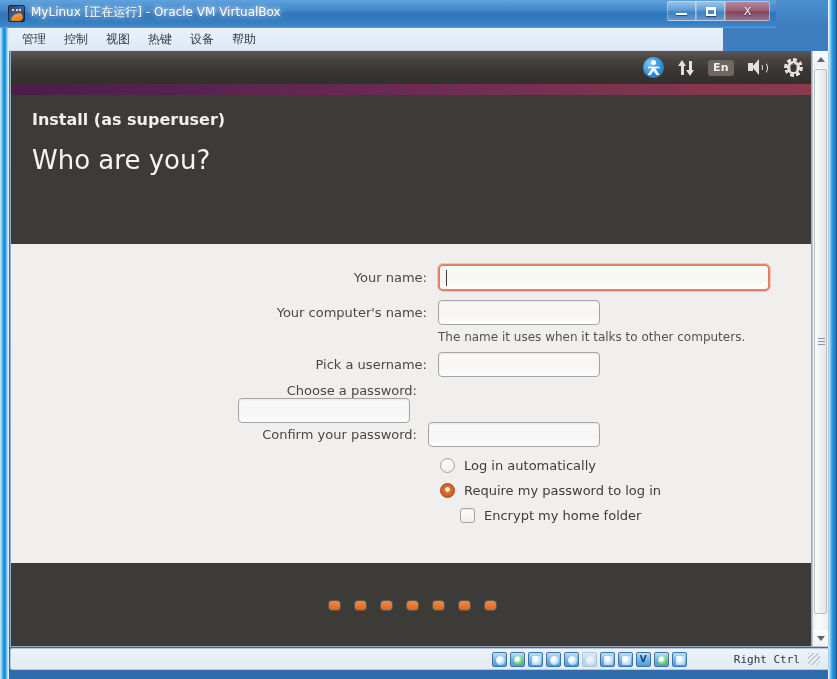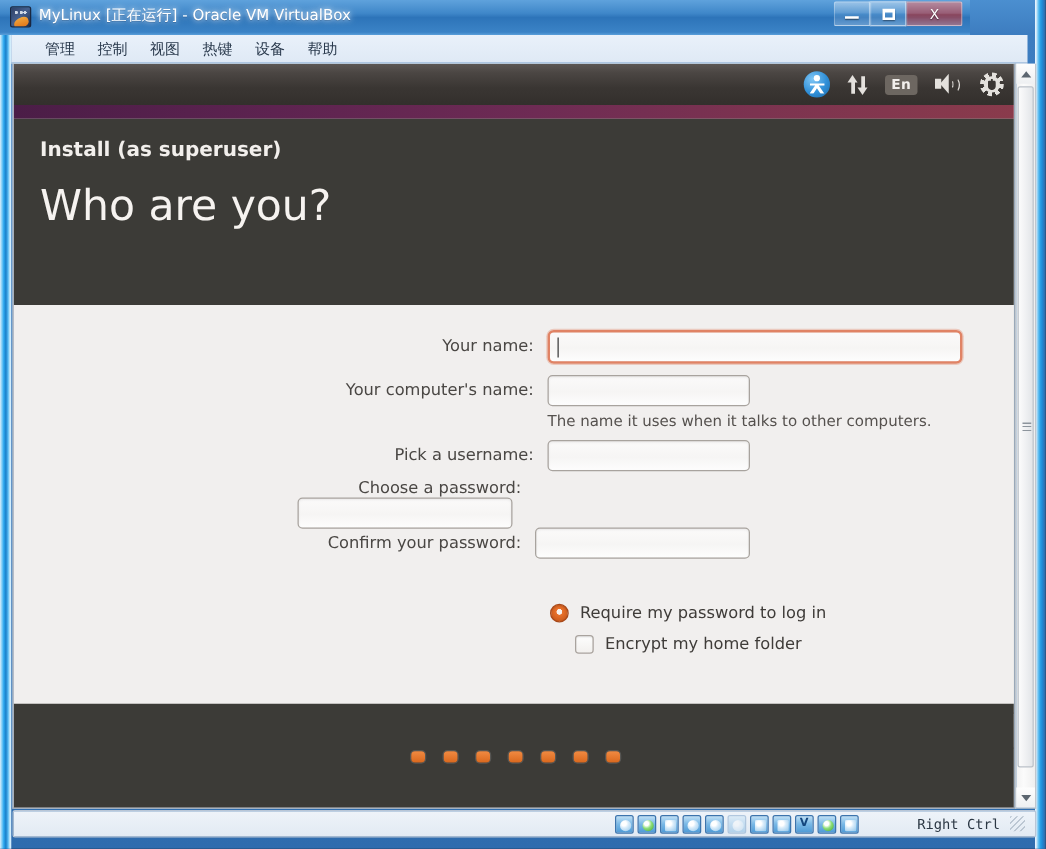--- a/index.html
+++ b/index.html
@@ -81,23 +81,23 @@
       rgba(255,120,110,.55) 0%, rgba(226,60,50,.55) 48%,
       rgba(190,30,25,.6) 54%, rgba(240,110,100,.5) 100%);
   }
   .wbtn .mn { display:block; width:11px; height:2px; background:#fff; margin-top:6px;
               box-shadow: 0 1px 1px rgba(0,0,0,.45); }
   .wbtn .mx { display:block; width:10px; height:9px; border:2px solid #fff;
               border-top-width:3px; box-shadow: 0 1px 1px rgba(0,0,0,.45); }
 
   
   #menubar {
-    position: absolute; left: 9px; top: 28px; width: 813px; height: 23px;
+    position: absolute; left: 9px; top: 28px; width: 714px; height: 23px;
     background: linear-gradient(to bottom, #e9f1fa 0%, #dfe9f5 100%);
-    display: flex; align-items: center; padding-left: 18px;
+    display: flex; align-items: center; padding-left: 4px;
     border-bottom: 1px solid #cdd9e8;
   }
   .menu-item {
     font-size: 12px; color: #2a3a4d; padding: 2px 9px; cursor: default;
     font-family: "DejaVu Sans", sans-serif;
   }
 
   
   #vm-viewport {
     position: absolute; left: 10px; top: 51px; width: 802px; height: 596px;
@@ -187,21 +187,21 @@
   #inst-header {
     position: absolute; left: 0; top: 44px; width: 802px; height: 149px;
     background: #3c3b37;
   }
   #inst-header-title {
     position: absolute; left: 21px; top: 59px;
     font-size: 16px; font-weight: bold; color: #f2efec;
   }
   #inst-header-heading {
     position: absolute; left: 21px; top: 94px;
-    font-size: 34px; color: #f6f3f0; font-weight: normal;
+    font-size: 26px; color: #f6f3f0; font-weight: normal;
   }
 
   
   #inst-body {
     position: absolute; left: 0; top: 193px; width: 802px; height: 319px;
     background: #f1efee;
   }
   .form-row {
     position: absolute; display: flex; align-items: center;
   }
@@ -430,20 +430,24 @@
     <div class="form-row" style="left:208px; top:332px;flex-direction:column;">
       <div class="form-label">Choose a password:</div>
       <div class="txtfield" style="width:172px;"></div>
     </div>
 
     <div class="form-row" style="left:208px; top:371px;">
       <div class="form-label">Confirm your password:</div>
       <div class="txtfield" style="width:172px;"></div>
     </div>
 
+    <div class="opt-row" style="left:429px; top:407px;">
+      <span class="radio"></span>
+      <span class="opt-label">Log in automatically</span>
+    </div>
 
     <div class="opt-row" style="left:429px; top:432px;">
       <span class="radio checked"></span>
       <span class="opt-label">Require my password to log in</span>
     </div>
 
     <div class="opt-row" style="left:449px; top:457px;">
       <span class="checkbox"></span>
       <span class="opt-label">Encrypt my home folder</span>
     </div>

